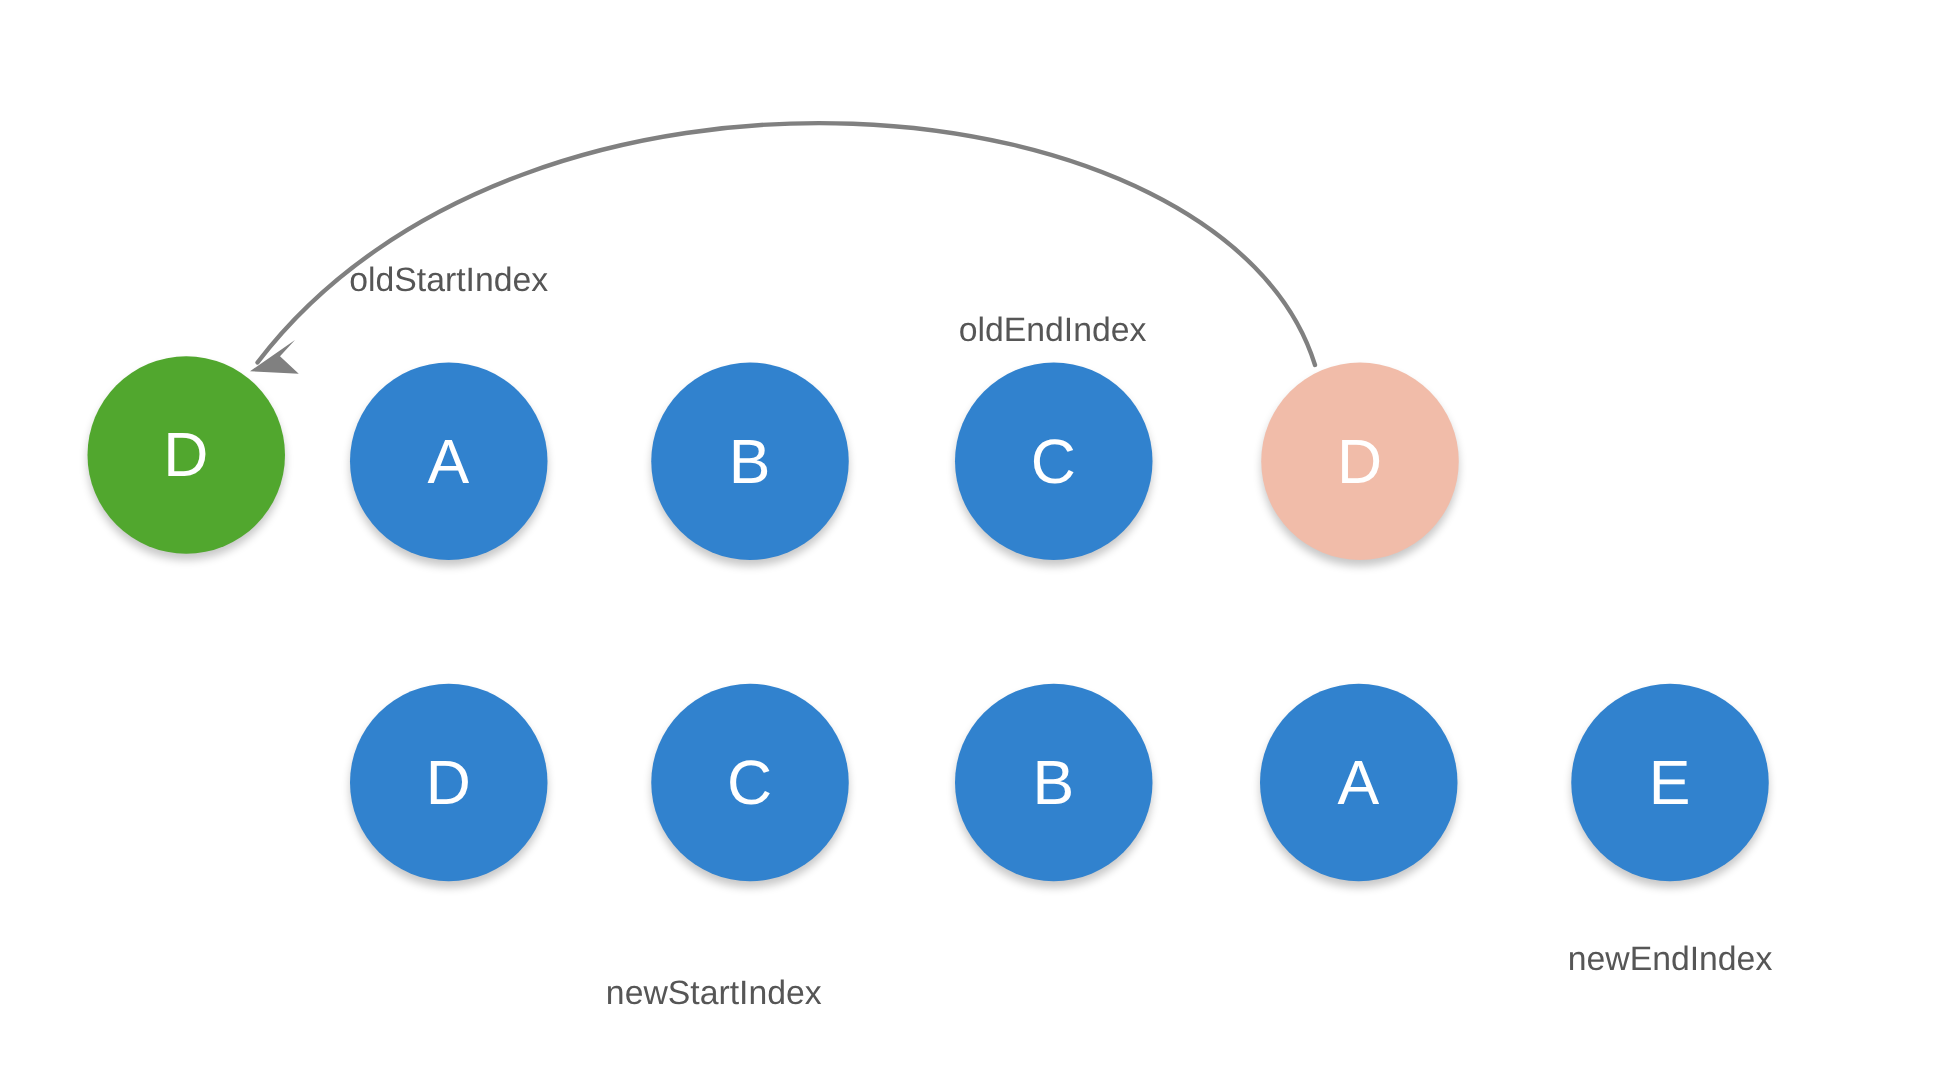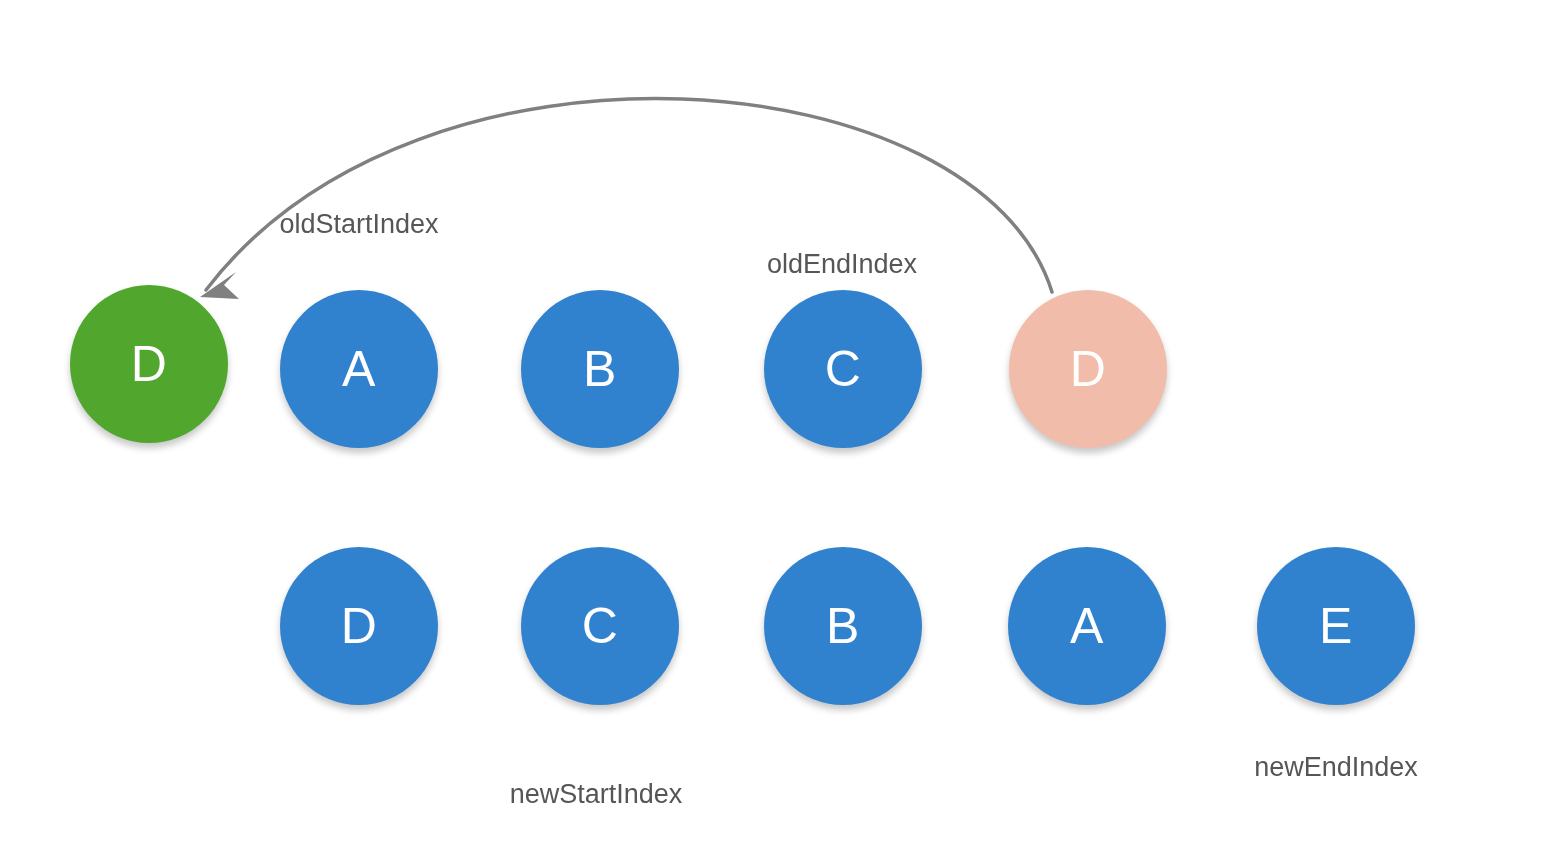--- a/index.html
+++ b/index.html
@@ -90,16 +90,16 @@
       <div class="node" style="left: 1008px; top: 547px; width: 158px; height: 158px; background: rgb(49, 130, 206);">
         <span class="node-label">A</span>
       </div>
       <div class="node" style="left: 1257px; top: 547px; width: 158px; height: 158px; background: rgb(49, 130, 206);">
         <span class="node-label">E</span>
       </div>
     </div>
 
   <div class="index-label" id="lbl-old-start" style="left: 359px; top: 211px;">oldStartIndex</div>
   <div class="index-label" id="lbl-old-end" style="left: 842px; top: 211px; margin-top: 40px;">oldEndIndex</div>
-  <div class="index-label" id="lbl-new-start" style="left: 596px; top: 781px;">newStartIndex</div>
+  <div class="index-label" id="lbl-new-start" style="left: 571px; top: 781px;">newStartIndex</div>
   <div class="index-label" id="lbl-new-end" style="left: 1336px; top: 754px;">newEndIndex</div>
 
 </div>
 
 </body></html>

